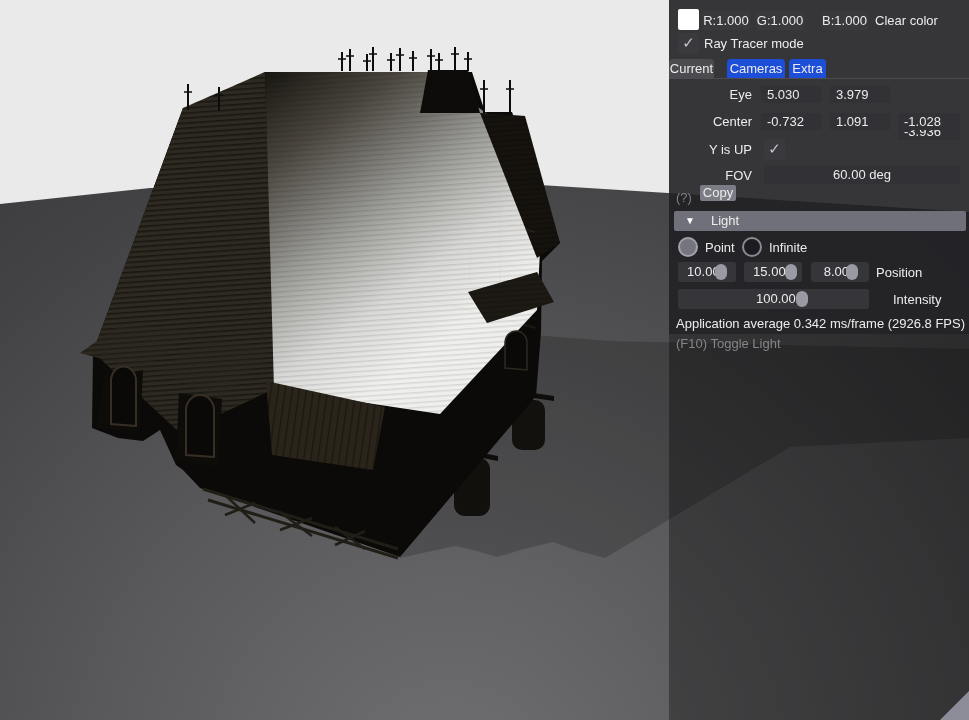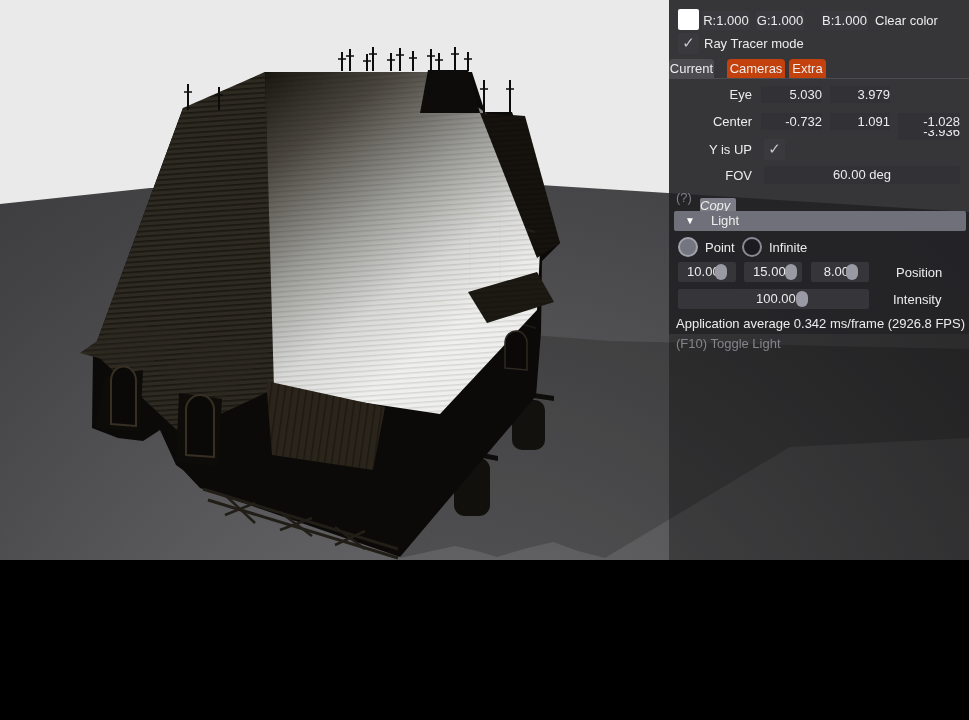--- a/index.html
+++ b/index.html
@@ -1,44 +1,44 @@
 <!DOCTYPE html>
 <html><head>
 <meta charset="utf-8">
 <style>
   html,body{margin:0;padding:0;background:#000;}
-  #stage{position:relative;width:969px;height:560px;overflow:hidden;
+  #stage{position:relative;width:969px;height:720px;overflow:hidden;
          font-family:"Liberation Sans",sans-serif;font-size:13px;color:#ececec;
          -webkit-font-smoothing:antialiased;}
   #scene{position:absolute;left:0;top:0;}
   
   #pane-backdrop{position:absolute;left:669px;top:0;width:300px;height:720px;
                  background:rgba(0,0,0,0.33);}
   
   #panel{position:absolute;left:669px;top:0;width:300px;height:720px;}
   #panel .panel-bg{position:absolute;left:0;top:0;width:300px;height:334px;
                    background:rgba(34,34,38,0.84);}
   #panel *{box-sizing:border-box;}
-  .abs{position:absolute;text-align:right;}
+  .abs{position:absolute;}
   .swatch{left:9px;top:9px;width:21px;height:21px;background:#fff;border-radius:2px;}
   .btn{height:19px;line-height:19px;background:#3a3a3e;border-radius:2px;text-align:center;}
   .lbl{line-height:19px;white-space:nowrap;}
   .checkbox{width:21px;height:21px;background:#3a3a3e;border-radius:2px;
             text-align:center;line-height:20px;font-size:15px;color:#c6c6ce;}
   .tab{top:59px;height:19px;line-height:19px;text-align:center;border-radius:4px 4px 0 0;}
   .tab.active{background:#4b4b50;}
-  .tab.inactive{background:#c2410c;}
+  .tab.inactive{background:#1d4ed8;}
   .tab-underline{left:0;top:78px;width:300px;height:1px;background:#4b4b50;}
   .col-label{left:0;width:83px;text-align:right;line-height:17px;}
   .field{height:17px;line-height:17px;background:#313136;border-radius:2px;padding-left:6px;}
   .wide-slider{left:95px;width:196px;height:18px;line-height:18px;background:#313136;
                border-radius:2px;text-align:center;}
   .help{color:#7f7f83;line-height:16px;}
-  .copy-btn{left:31px;top:198px;width:36px;height:16px;line-height:16px;background:#7c7c86;
-            border-radius:2px;text-align:left;font-style:italic;}
+  .copy-btn{left:31px;top:185px;width:36px;height:16px;line-height:16px;background:#7c7c86;
+            border-radius:2px;text-align:center;}
   .header{left:5px;top:211px;width:292px;height:20px;line-height:20px;background:#70707a;
           border-radius:2px;}
   .header .arrow{position:absolute;left:11px;top:0;font-size:10px;color:#fff;}
   .header .htext{position:absolute;left:37px;top:0;}
   .radio{width:20px;height:20px;border-radius:50%;top:237px;}
   .radio.sel{background:#75757f;border:2px solid #a2a2ac;}
   .radio.unsel{background:#1c1c20;border:2px solid #8a8a94;}
   .slider{top:262px;height:20px;line-height:20px;background:#35353a;border-radius:2px;
           text-align:center;}
   .grab{position:absolute;top:2px;width:12px;height:16px;border-radius:7px;background:#9a9aa4;}
@@ -216,21 +216,21 @@
       <span class="grab" style="left:37px;"></span>
     </div>
     <div class="abs slider" style="left:75px;width:58px;">
       <span>15.000</span>
       <span class="grab" style="left:41px;"></span>
     </div>
     <div class="abs slider" style="left:142px;width:58px;">
       <span>8.000</span>
       <span class="grab" style="left:35px;"></span>
     </div>
-    <div class="abs lbl" style="left:207px;top:263px;margin-left:20px;">Position</div>
+    <div class="abs lbl" style="left:207px;top:263px;">Position</div>
 
     <div class="abs slider" style="left:9px;top:289px;width:191px;padding-left:12px;">
       <span>100.000</span>
       <span class="grab" style="left:118px;"></span>
     </div>
     <div class="abs lbl" style="left:224px;top:290px;">Intensity</div>
 
     <div class="abs nowrap" style="left:7px;top:316px;">Application average 0.342 ms/frame (2926.8 FPS)</div>
     <div class="abs nowrap dim" style="left:7px;top:336px;">(F10) Toggle Light</div>
   </div>

